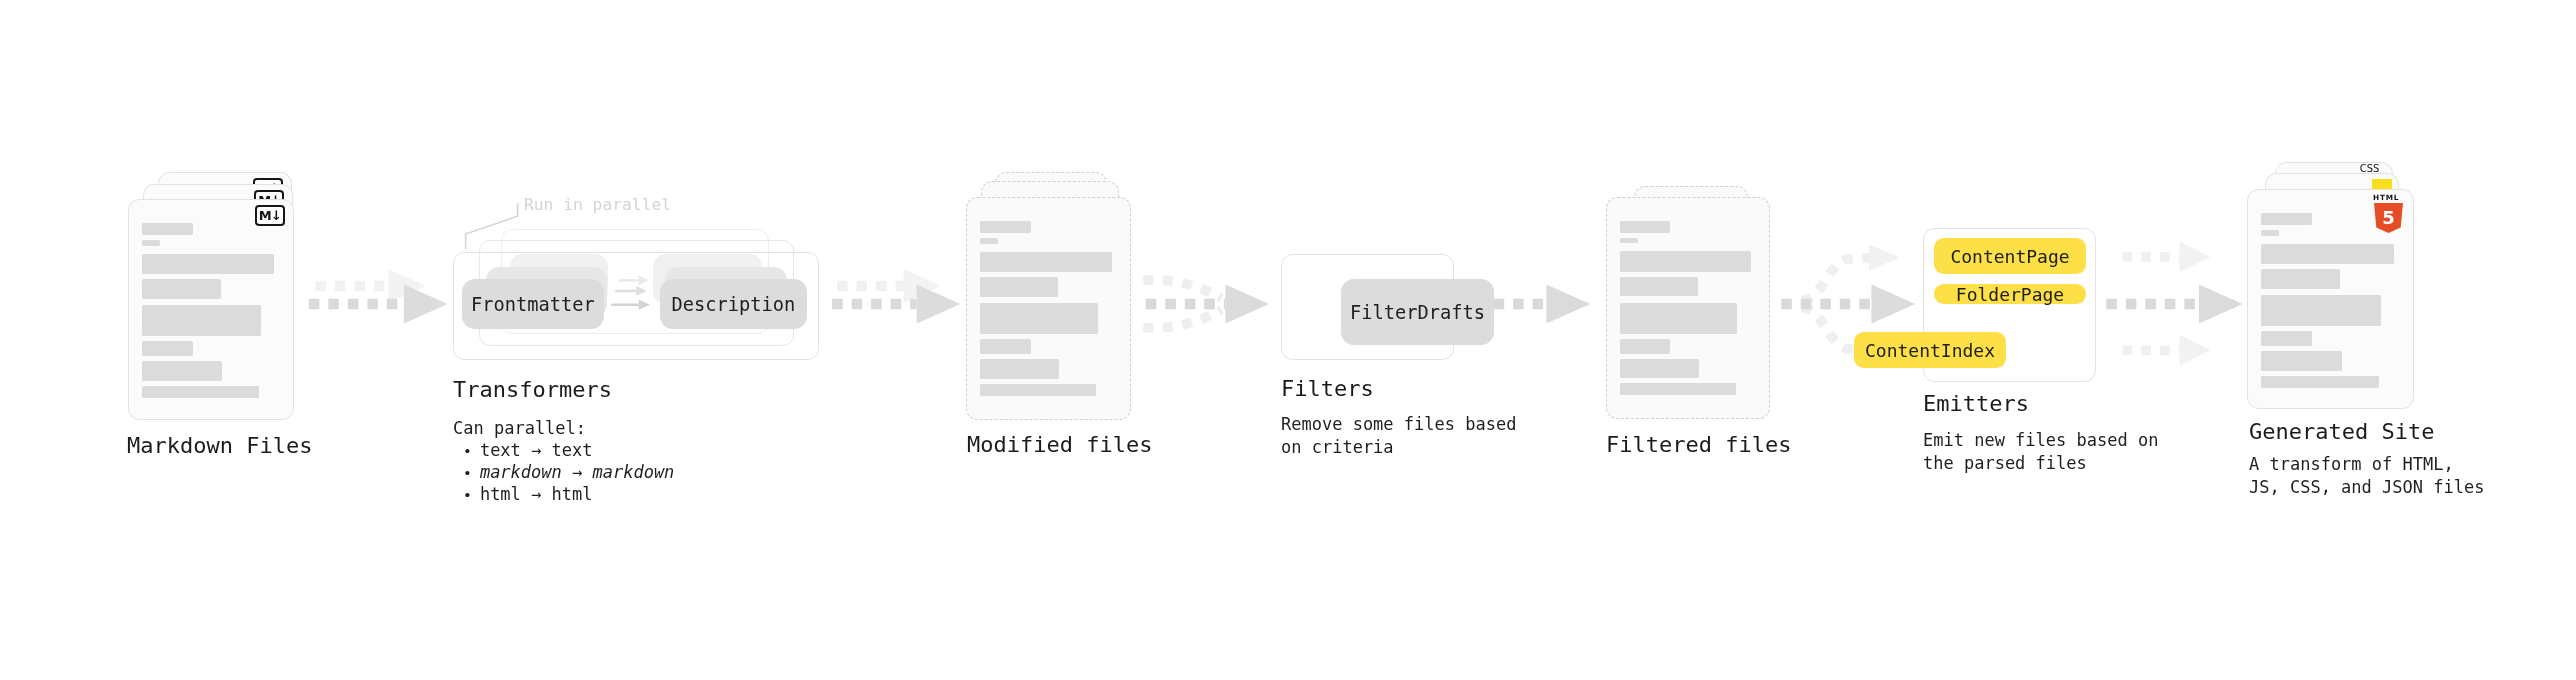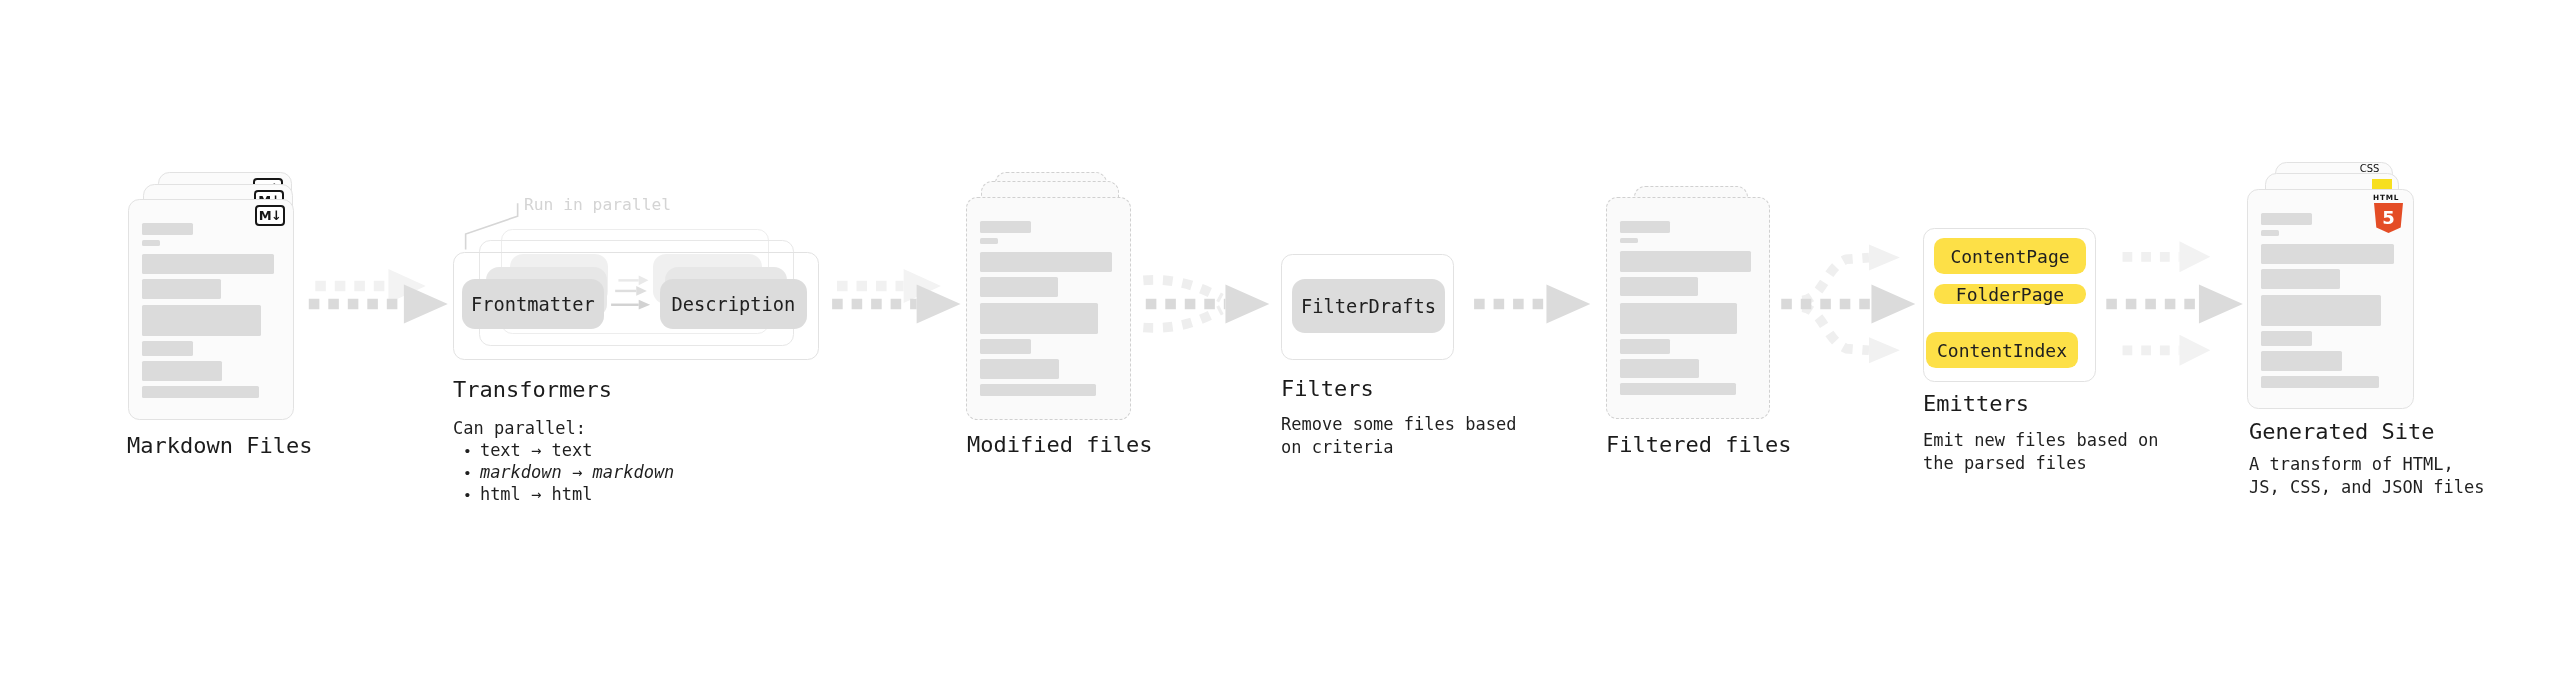--- a/index.html
+++ b/index.html
@@ -190,21 +190,21 @@
           <div class="bar" style="width: 86%; height: 31px; margin-top: 6.5px;"></div>
           <div class="bar" style="width: 37%; height: 15.4px; margin-top: 4.9px;"></div>
           <div class="bar" style="width: 58%; height: 19.5px; margin-top: 4.9px;"></div>
           <div class="bar" style="width: 85%; height: 12.2px; margin-top: 4.9px;"></div>
         </div>
     </div>
   </div>
   <div class="section-label" style="left:967px; top:432px;text-align:right;">Modified files</div>
 
   <div class="frame section abs" style="left:1281px; top:254px; width:173px; height:106px;"></div>
-  <div class="pill section abs" style="left:1292px; top:279px; width:153px; height:54px;">FilterDrafts</div>
+  <div class="pill section abs" style="left:1341px; top:279px; width:153px; height:66px;">FilterDrafts</div>
   <div class="section-label" style="left:1281px; top:376px;">Filters</div>
   <div class="section-sub" style="left:1281px; top:413px;">Remove some files based
 on criteria</div>
 
   <div class="abs section" style="left:1606px; top:186px; width:164px; height:234px;">
     <div class="file-card dashed" style="left:28px; top:0; width:114px; height:221px;"></div>
     <div class="file-card dashed" style="left:0; top:10.6px; width:164px; height:222px;">
       <div class="bars">
           <div class="bar" style="width: 37%; height: 12.2px; margin-top: 0px;"></div>
           <div class="bar" style="width: 13%; height: 5.7px; margin-top: 4.9px;"></div>
@@ -215,21 +215,21 @@
           <div class="bar" style="width: 58%; height: 19.5px; margin-top: 4.9px;"></div>
           <div class="bar" style="width: 85%; height: 12.2px; margin-top: 4.9px;"></div>
         </div>
     </div>
   </div>
   <div class="section-label" style="left:1606px; top:432px;">Filtered files</div>
 
   <div class="frame section abs" style="left:1923px; top:228px; width:173px; height:154px;"></div>
   <div class="pill small section abs" style="left:1934px; top:238px; width:152px; height:36px;">ContentPage</div>
   <div class="pill small section abs" style="left:1934px; top:284px; width:152px; height:20px;">FolderPage</div>
-  <div class="pill small section abs" style="left:1926px; top:332px; width:152px; height:36px;">ContentIndex</div>
+  <div class="pill small section abs" style="left:1854px; top:332px; width:152px; height:36px;">ContentIndex</div>
   <div class="section-label" style="left:1923px; top:391px;">Emitters</div>
   <div class="section-sub" style="left:1923px; top:429px;">Emit new files based on
 the parsed files</div>
 
   <div class="abs section" style="left:2247px; top:162px; width:167px; height:247px;">
     <div class="file-card" style="left:28.4px; top:0; width:118px; height:221px;">
       <div class="css-badge">
         <div class="css-word">CSS</div>
         <div class="css-bar"></div>
       </div>

